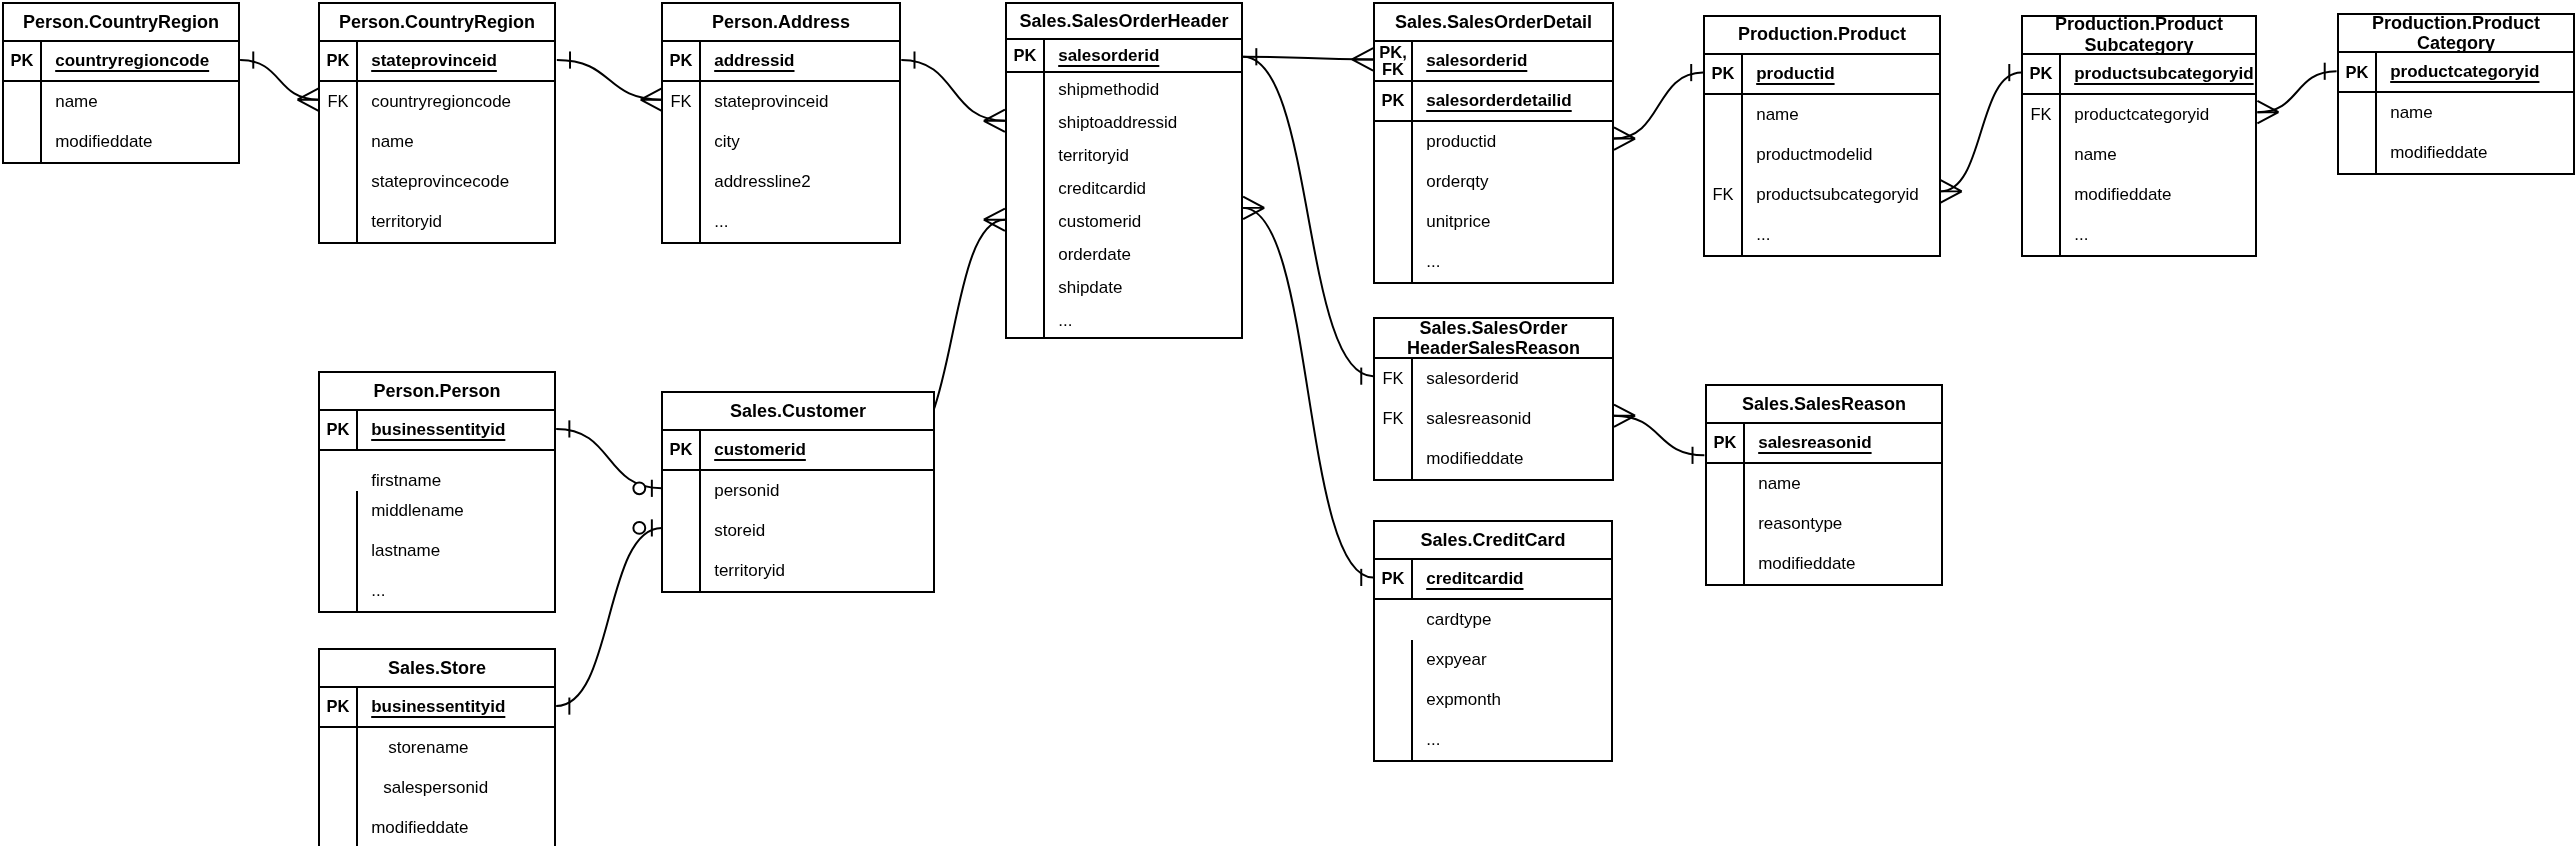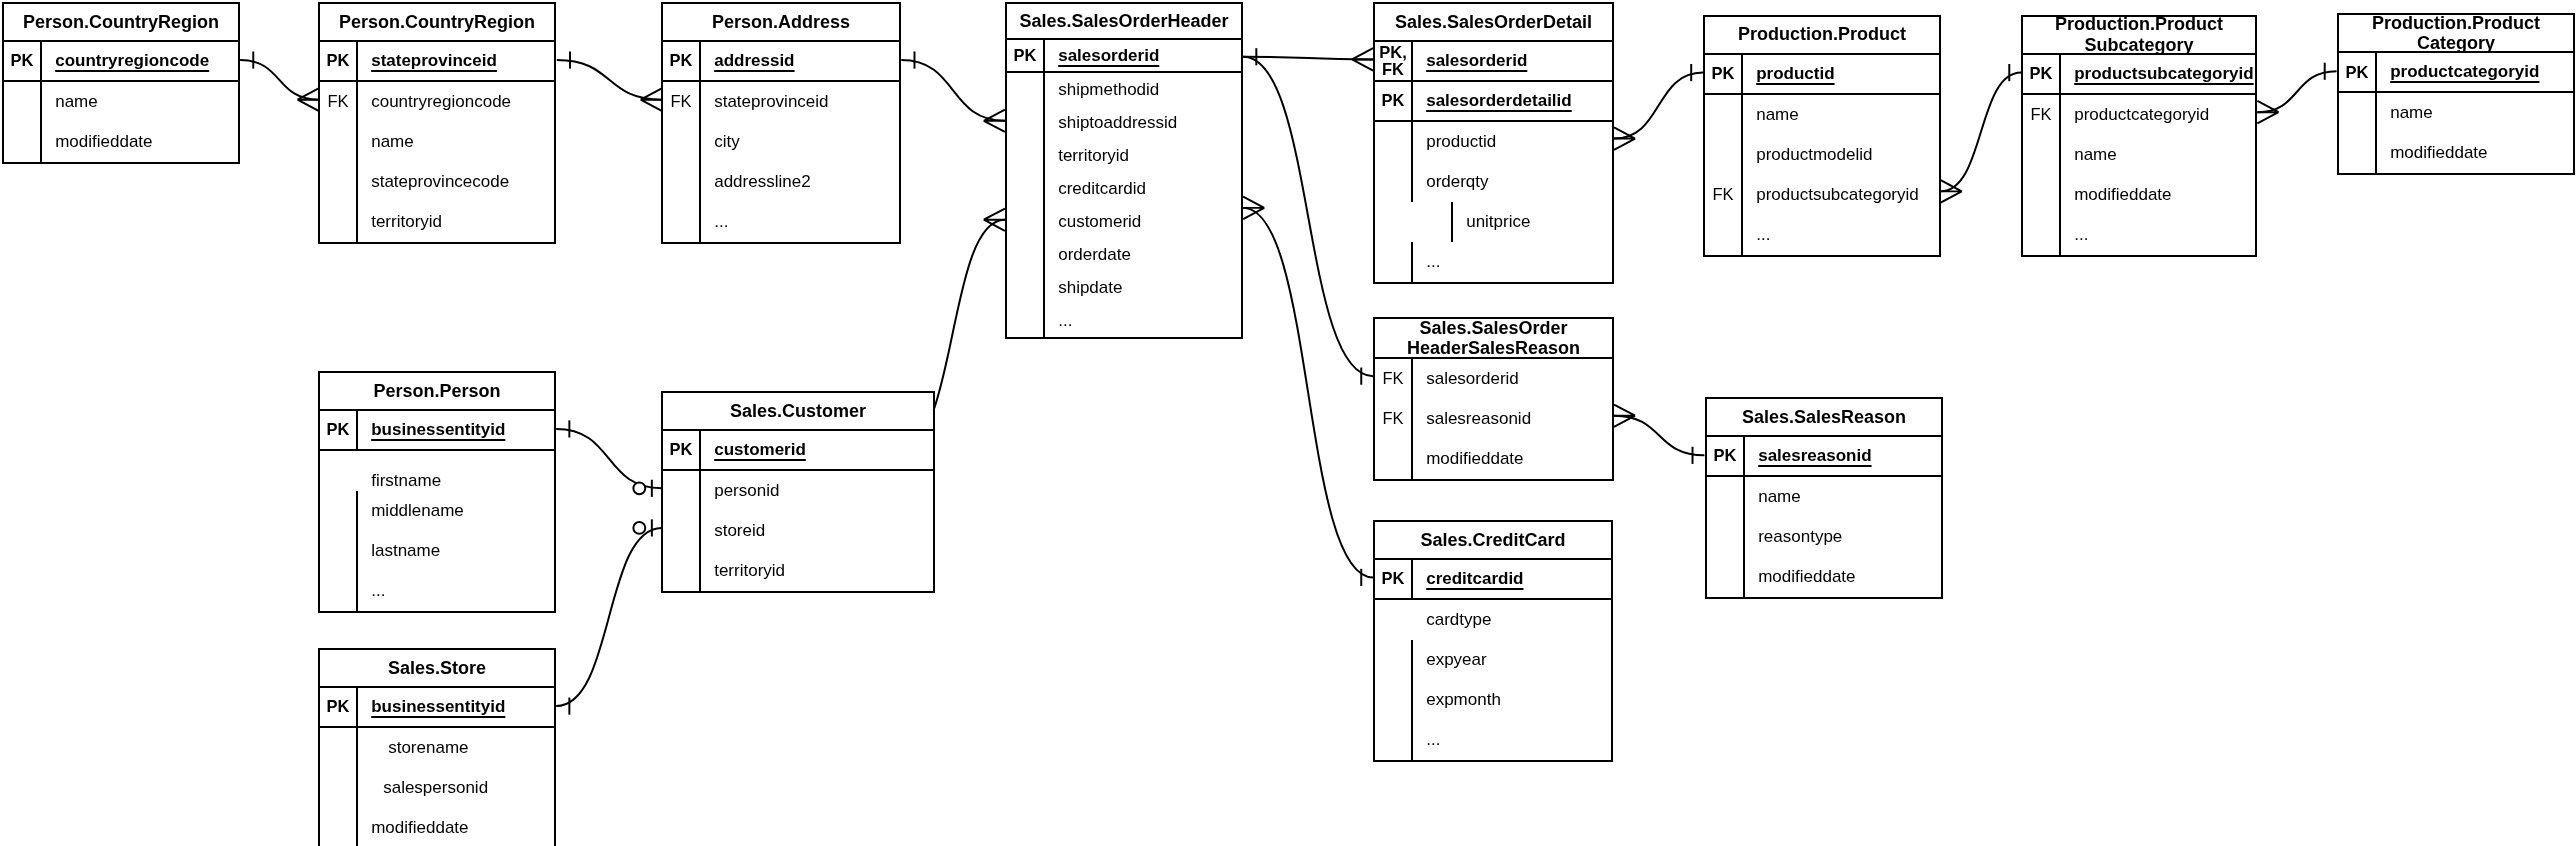--- a/index.html
+++ b/index.html
@@ -222,21 +222,21 @@
         <div class="fcell pk">salesorderdetailid</div>
       </div>
       <div class="erow" style="height: 40px;">
         <div class="kcell"></div>
         <div class="fcell">productid</div>
       </div>
       <div class="erow" style="height: 40px;">
         <div class="kcell"></div>
         <div class="fcell">orderqty</div>
       </div>
-      <div class="erow" style="height: 40px; margin-left: 40px;">
+      <div class="erow" style="height: 40px;">
         <div class="kcell"></div>
         <div class="fcell">unitprice</div>
       </div>
       <div class="erow" style="height: 40px;">
         <div class="kcell"></div>
         <div class="fcell">...</div>
       </div>
     </div>
     <div class="entity" style="left: 1703px; top: 14.5px; width: 238px;">
       <div class="entity-title" style="height: 38px;">Production.Product</div>
@@ -394,21 +394,21 @@
       </div>
       <div class="erow" style="height: 40px;">
         <div class="kcell"></div>
         <div class="fcell">expmonth</div>
       </div>
       <div class="erow" style="height: 40px;">
         <div class="kcell"></div>
         <div class="fcell">...</div>
       </div>
     </div>
-    <div class="entity" style="left: 1705px; top: 397px; width: 238px;">
+    <div class="entity" style="left: 1705px; top: 384px; width: 238px;">
       <div class="entity-title" style="height: 38px;">Sales.SalesReason</div>
       <div class="erow sep" style="height: 40px;">
         <div class="kcell kb">PK</div>
         <div class="fcell pk">salesreasonid</div>
       </div>
       <div class="erow" style="height: 40px;">
         <div class="kcell"></div>
         <div class="fcell">name</div>
       </div>
       <div class="erow" style="height: 40px;">

